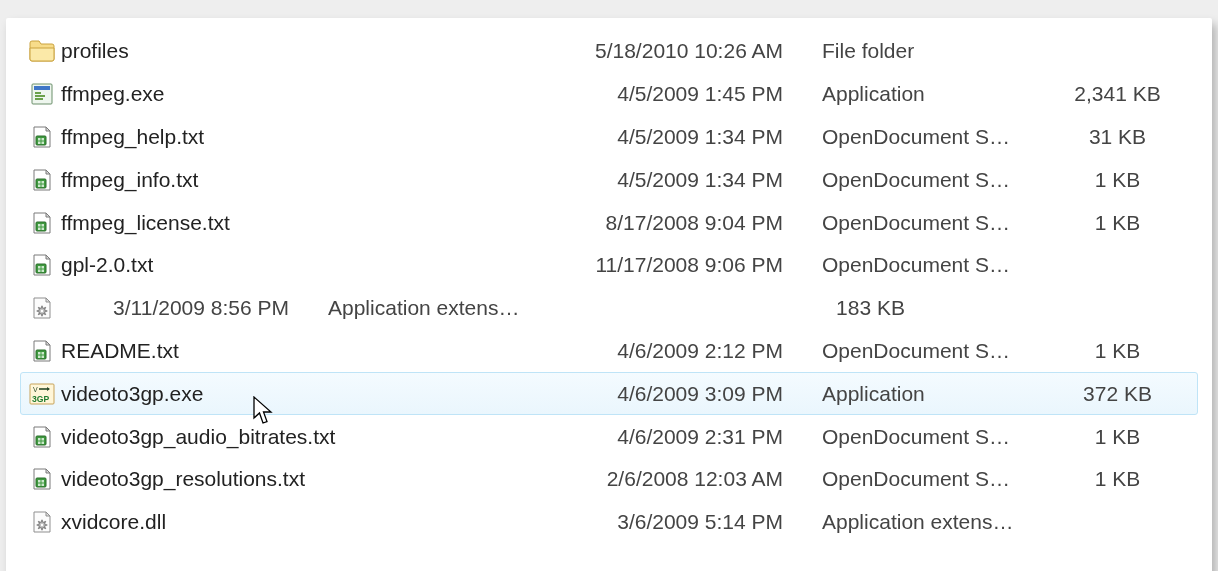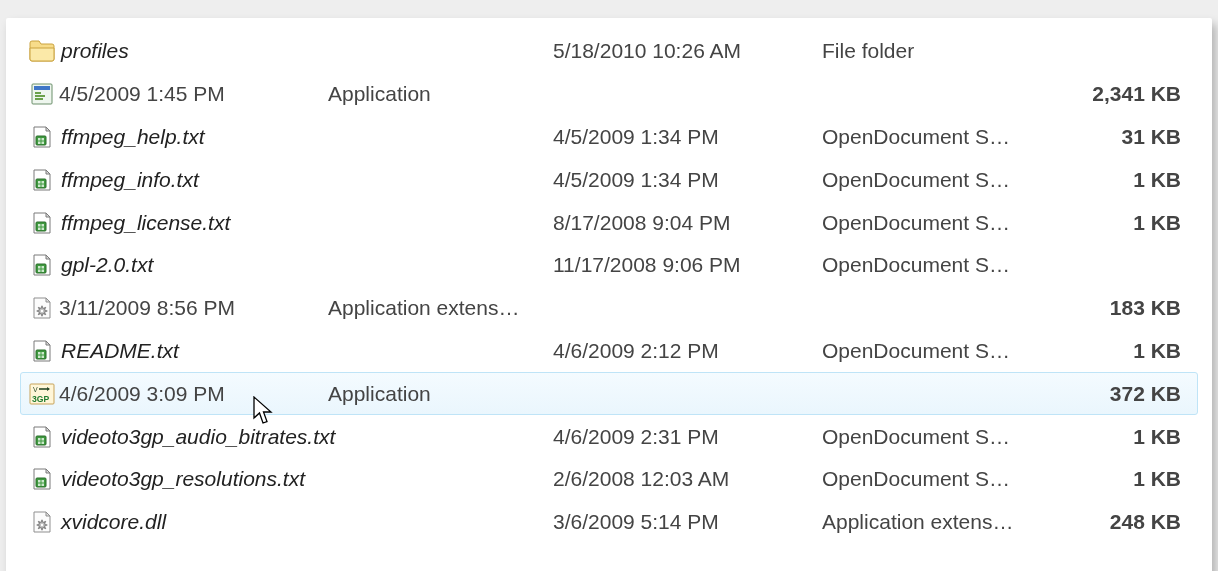--- a/index.html
+++ b/index.html
@@ -37,38 +37,37 @@
     width: 34px;
     display: flex;
     align-items: flex-start;
     justify-content: center;
     flex: 0 0 34px;
   }
   .cell-name {
     flex: 0 0 492px;
     padding-left: 2px;
     white-space: nowrap;
-    font-style: italic;
   }
   .cell-date {
     flex: 0 0 230px;
     color: #444;
+    text-align: right;
   }
   .cell-type {
     flex: 0 0 232px;
     color: #444;
     white-space: nowrap;
     margin-left: 39px;
   }
   .cell-size {
     flex: 1;
-    text-align: right;
+    text-align: center;
     padding-right: 16px;
     color: #444;
-    font-weight: bold;
   }
 
   
 
   svg { display:block; }
 
   .cursor {
     position: absolute;
     left: 247px;
     top: 378px;
@@ -95,20 +94,21 @@
       <div class="row">
         <div class="cell-icon">
           <svg width="22" height="22" viewBox="0 0 22 22">
             <rect x="1" y="1" width="20" height="20" rx="1" fill="#eef6ee" stroke="#6a8f6a"></rect>
             <rect x="3" y="3" width="16" height="4" fill="#3f76c7"></rect>
             <rect x="4" y="9" width="6" height="2" fill="#6aa14a"></rect>
             <rect x="4" y="12" width="10" height="2" fill="#6aa14a"></rect>
             <rect x="4" y="15" width="8" height="2" fill="#6aa14a"></rect>
           </svg>
         </div>
+        <div class="cell-name">ffmpeg.exe</div>
         <div class="cell-date">4/5/2009 1:45 PM</div>
         <div class="cell-type">Application</div>
         <div class="cell-size">2,341 KB</div>
       </div>
       <div class="row">
         <div class="cell-icon">
           <svg width="22" height="22" viewBox="0 0 22 22">
             <path d="M3 1 L15 1 L19 5 L19 21 L3 21 Z" fill="#fff" stroke="#7a7a7a"></path>
             <path d="M15 1 L15 5 L19 5 Z" fill="#d9d9d9" stroke="#7a7a7a"></path>
             <rect x="5" y="10" width="10" height="9" rx="1" fill="#3f9a3f" stroke="#2c6f2c"></rect>
@@ -218,20 +218,21 @@
       <div class="row selected">
         <div class="cell-icon">
           <svg width="26" height="22" viewBox="0 0 26 22">
             <rect x="1" y="1" width="24" height="20" rx="1" fill="#fff6d8" stroke="#c7a35a"></rect>
             <text x="4" y="9" font-size="7" font-family="Arial" fill="#2a4a2a">V</text>
             <path d="M10 6 L20 6" stroke="#2a4a2a" stroke-width="1.6"></path>
             <path d="M18 4 L21 6 L18 8 Z" fill="#2a4a2a"></path>
             <text x="3" y="19" font-size="8.6" font-family="Arial" font-weight="bold" fill="#1f7a2e">3GP</text>
           </svg>
         </div>
+        <div class="cell-name">videoto3gp.exe</div>
         <div class="cell-date">4/6/2009 3:09 PM</div>
         <div class="cell-type">Application</div>
         <div class="cell-size">372 KB</div>
       </div>
       <div class="row">
         <div class="cell-icon">
           <svg width="22" height="22" viewBox="0 0 22 22">
             <path d="M3 1 L15 1 L19 5 L19 21 L3 21 Z" fill="#fff" stroke="#7a7a7a"></path>
             <path d="M15 1 L15 5 L19 5 Z" fill="#d9d9d9" stroke="#7a7a7a"></path>
             <rect x="5" y="10" width="10" height="9" rx="1" fill="#3f9a3f" stroke="#2c6f2c"></rect>
@@ -280,21 +281,20 @@
                 <line x1="-6.062001655779398e-16" y1="-3.3" x2="-9.735942053221457e-16" y2="-5.3"></line>
                 <line x1="2.3334523779156062" y1="-2.333452377915607" x2="3.7476659402887007" y2="-3.7476659402887025"></line>  
               </g>  
               <circle r="1.2" fill="#fff"></circle>
             </g>
           </svg>
         </div>
         <div class="cell-name">xvidcore.dll</div>
         <div class="cell-date">3/6/2009 5:14 PM</div>
         <div class="cell-type">Application extens…</div>
-        <div class="cell-size">248 KB</div>
       </div>
     </div>
 
   <div class="cursor">
     <svg width="22" height="30" viewBox="0 0 22 30">
       <path d="M1 1 L1 22 L6.5 17 L10 27 L14 25.5 L10.5 16 L18 16 Z" fill="#ffffff" stroke="#000000" stroke-width="1.3"></path>
     </svg>
   </div>
 </div>
 

